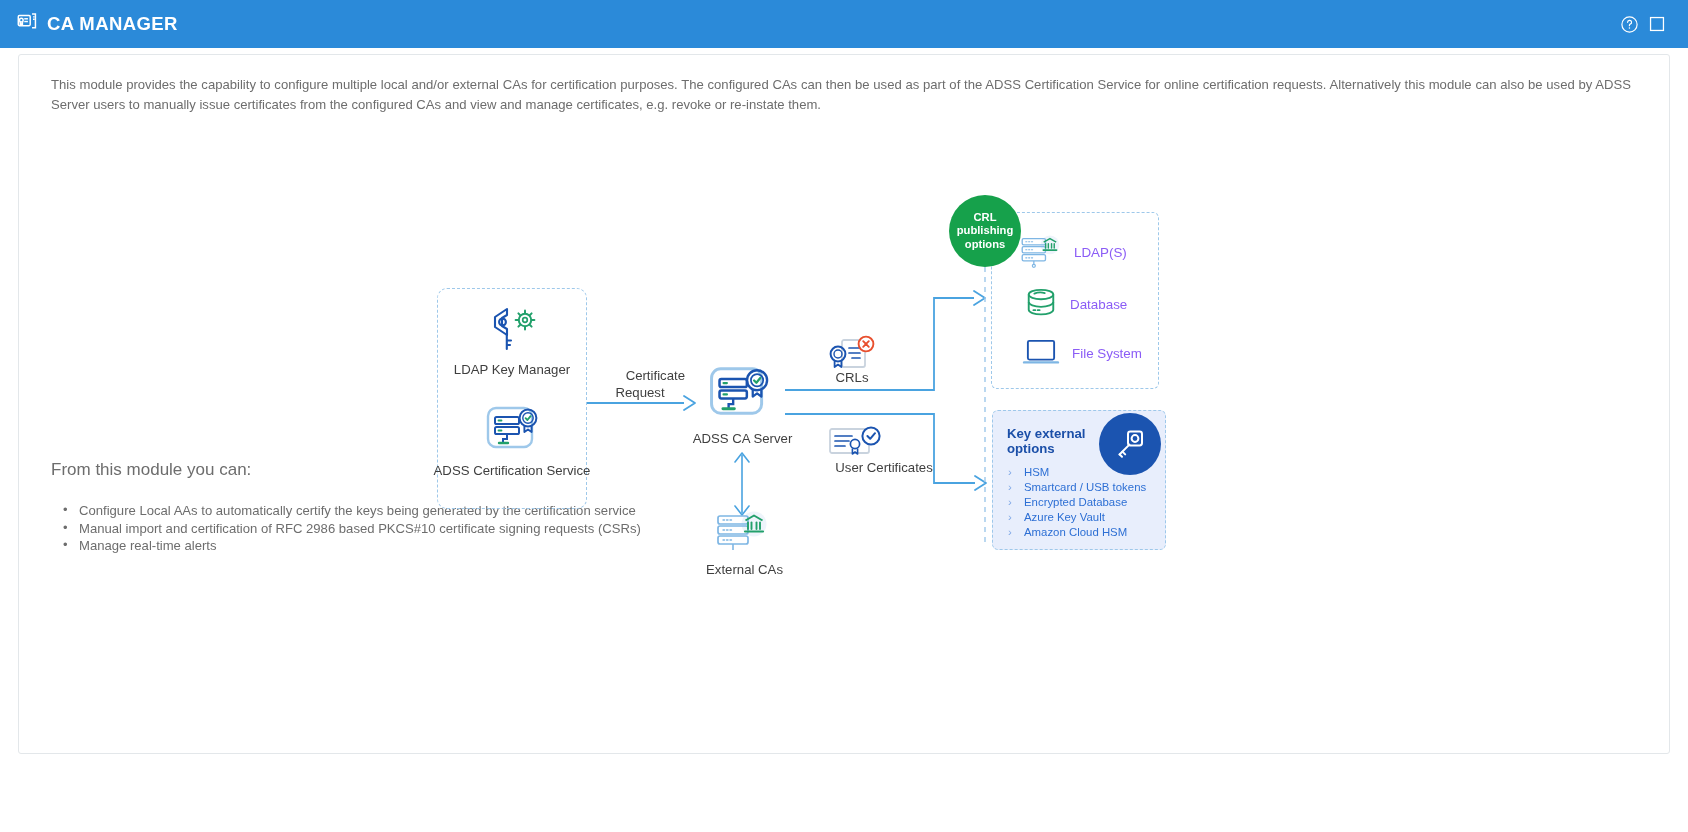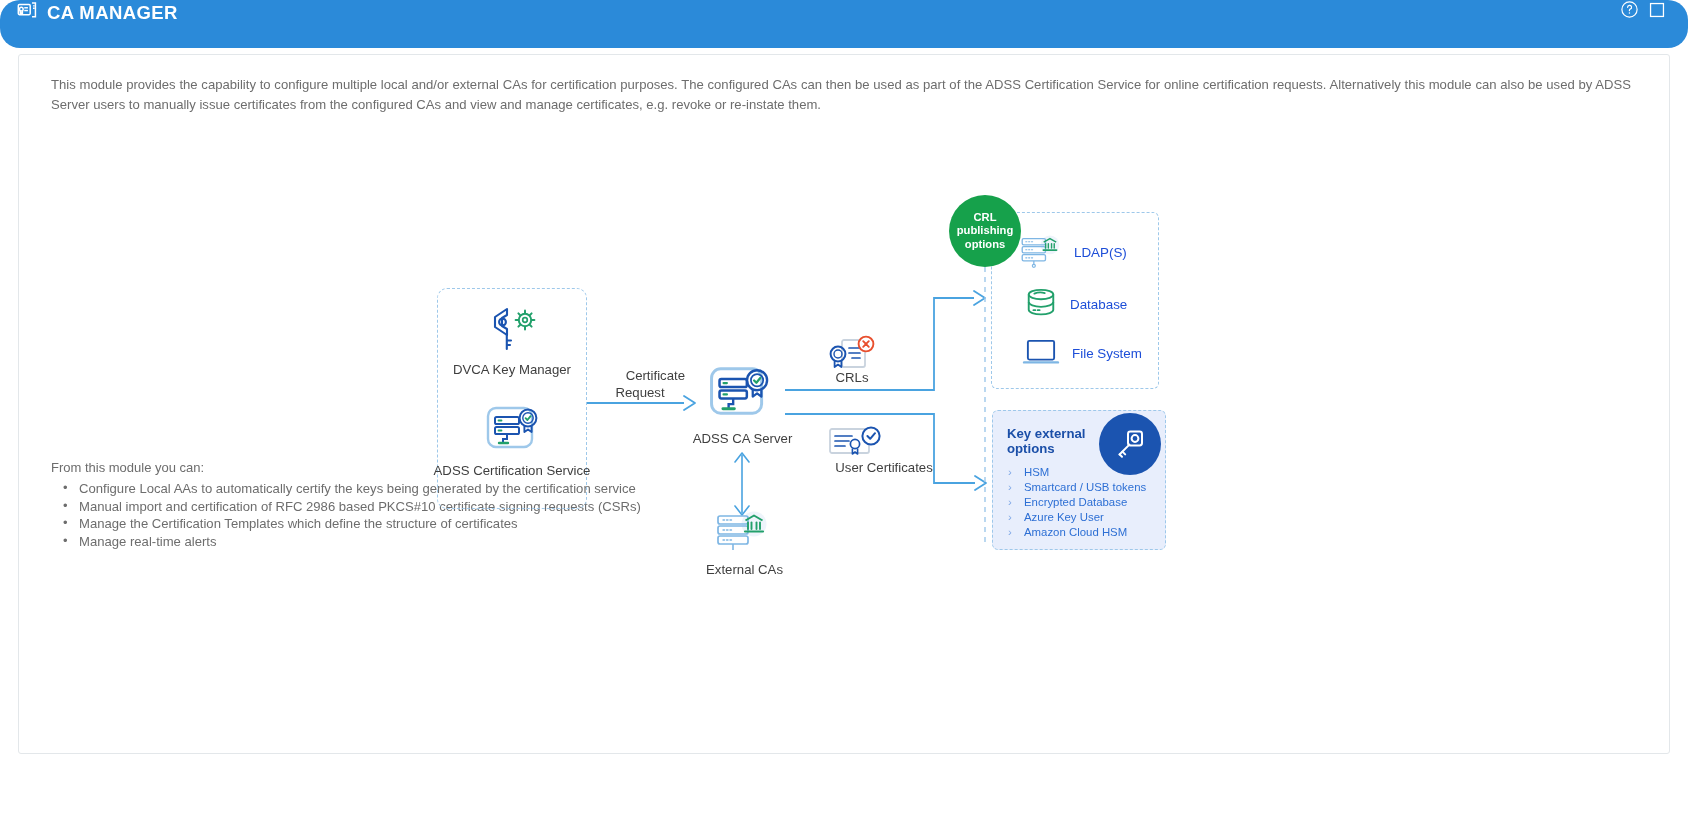--- a/index.html
+++ b/index.html
@@ -12,23 +12,22 @@
   }
 
   
   .app-header {
     position: absolute;
     top: 0; left: 0;
     width: 1688px;
     height: 48px;
     background: #2b8ad9;
     display: flex;
-    align-items: flex-start;
+    align-items: center;
     padding: 0 16px;
-    border-radius: 20px;
   }
   .app-header .brand {
     display: flex;
     align-items: center;
     gap: 9px;
   }
   .app-header .title-text {
     color: #ffffff;
     font-size: 18.5px;
     font-weight: bold;
@@ -64,23 +63,23 @@
   }
 
   
   .module-block {
     position: absolute;
     top: 405px;
     left: 32px;
     width: 700px;
   }
   .module-lead {
-    font-size: 13px;
+    font-size: 17px;
     color: #6d6d6d;
-    margin: 0 0 5px 0;
+    margin: 0 0 22px 0;
   }
   .module-list {
     margin: 0;
     padding-left: 26px;
     list-style: none;
   }
   .module-list li {
     font-size: 13.1px;
     color: #6d6d6d;
     line-height: 17.6px;
@@ -152,21 +151,21 @@
   }
   .crl-item {
     position: absolute;
     display: flex;
     align-items: center;
     gap: 12px;
     left: 28px;
   }
   .crl-item .crl-text {
     font-size: 13.4px;
-    color: #1d4ed8;
+    color: #8b5cf6;
     white-space: nowrap;
   }
 
   
   .ks-box {
     position: absolute;
     left: 593px; top: 285px;
     width: 174px; height: 140px;
     border: 1.4px dashed #9ec8ea;
     border-radius: 6px;
@@ -250,21 +249,20 @@
 
 <div class="content-card">
 
   <div class="intro-text">This module provides the capability to configure multiple local and/or external CAs for certification purposes. The configured CAs can then be used as part of the ADSS Certification Service for online certification requests. Alternatively this module can also be used by ADSS Server users to manually issue certificates from the configured CAs and view and manage certificates, e.g. revoke or re-instate them.</div>
 
   <div class="module-block">
     <p class="module-lead">From this module you can:</p>
     <ul class="module-list">
       <li>Configure Local AAs to automatically certify the keys being generated by the certification service</li>
       <li>Manual import and certification of RFC 2986 based PKCS#10 certificate signing requests (CSRs)</li>
-      <li>Manage the Certification Templates which define the structure of certificates</li>
       <li>Manage real-time alerts</li>
     </ul>
   </div>
 
   <div class="diagram">
 
     <svg width="1160" height="420" style="position:absolute;left:0;top:0;">
 
       <line x1="188" y1="278" x2="285" y2="278" stroke="#4aa3e0" stroke-width="1.8"></line>
       <path d="M285 271 L296 278 L285 285" fill="none" stroke="#4aa3e0" stroke-width="1.8" stroke-linecap="round" stroke-linejoin="round"></path>
@@ -296,21 +294,21 @@
             <line x1="38" y1="22" x2="38" y2="24.4"></line>
           <line x1="28.6" y1="15" x2="31" y2="15"></line>
             <line x1="45" y1="15" x2="47.4" y2="15"></line>
           <line x1="31.4" y1="8.4" x2="33" y2="10"></line>
             <line x1="43" y1="20" x2="44.6" y2="21.6"></line>
           <line x1="44.6" y1="8.4" x2="43" y2="10"></line>
             <line x1="33" y1="20" x2="31.4" y2="21.6"></line>
         </g>
       </svg>
     </div>
-    <div class="dg-label" style="left:38px;top:237px;width:150px;">DVCA Key Manager</div>
+    <div class="dg-label" style="left:38px;top:237px;width:150px;">LDAP Key Manager</div>
 
     <div style="position:absolute;left:85px;top:280px;">
       <svg width="58" height="52" viewBox="0 0 58 52" fill="none">
         <path d="M12 3 H40 a8 8 0 0 1 8 8 V34 a8 8 0 0 1 -8 8 H12 a8 8 0 0 1 -8 -8 V11 a8 8 0 0 1 8 -8 Z" stroke="#9ec8ea" stroke-width="2.4"></path>
         <rect x="11" y="12" width="24" height="7" rx="1.6" stroke="#1b54b0" stroke-width="2"></rect>
         <rect x="11" y="22" width="24" height="7" rx="1.6" stroke="#1b54b0" stroke-width="2"></rect>
         <line x1="14.5" y1="15.5" x2="17.5" y2="15.5" stroke="#22a06b" stroke-width="1.8" stroke-linecap="round"></line>
         <line x1="14.5" y1="25.5" x2="17.5" y2="25.5" stroke="#22a06b" stroke-width="1.8" stroke-linecap="round"></line>
         <path d="M23 29 V34 H19 V38" stroke="#1b54b0" stroke-width="2" fill="none"></path>
         <line x1="15" y1="38" x2="24" y2="38" stroke="#22a06b" stroke-width="2.4" stroke-linecap="round"></line>
@@ -475,21 +473,21 @@
 
     <div class="ks-box">
       <div class="ks-title">
         <span>Key external</span><br>
         <span>options</span>
       </div>
       <ul class="ks-list">
         <li><span class="chev">›</span><span>HSM</span></li>
         <li><span class="chev">›</span><span>Smartcard / USB tokens</span></li>
         <li><span class="chev">›</span><span>Encrypted Database</span></li>
-        <li><span class="chev">›</span><span>Azure Key User</span></li>
+        <li><span class="chev">›</span><span>Azure Key Vault</span></li>
         <li><span class="chev">›</span><span>Amazon Cloud HSM</span></li>
       </ul>
     </div>
 
     <div class="ks-badge">
       <span>
         <svg width="32" height="32" viewBox="0 0 32 32" fill="none" stroke="#ffffff" stroke-width="2">
           <rect x="14" y="3.5" width="14" height="14" rx="2.4"></rect>
           <circle cx="21" cy="10.5" r="3.4"></circle>
           <path d="M15.4 16.6 L5.5 26.5" stroke-linecap="round"></path>

